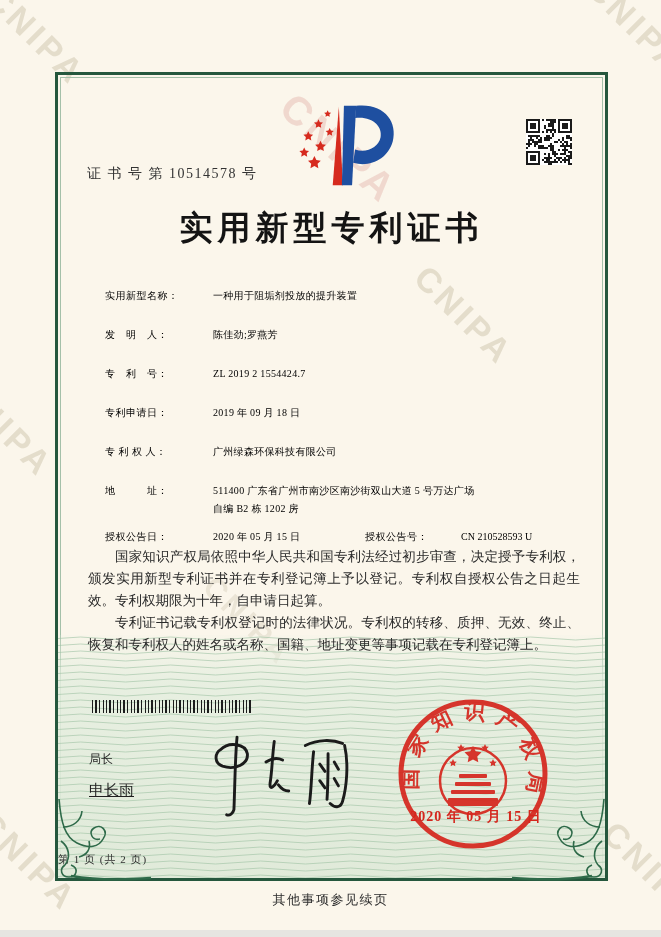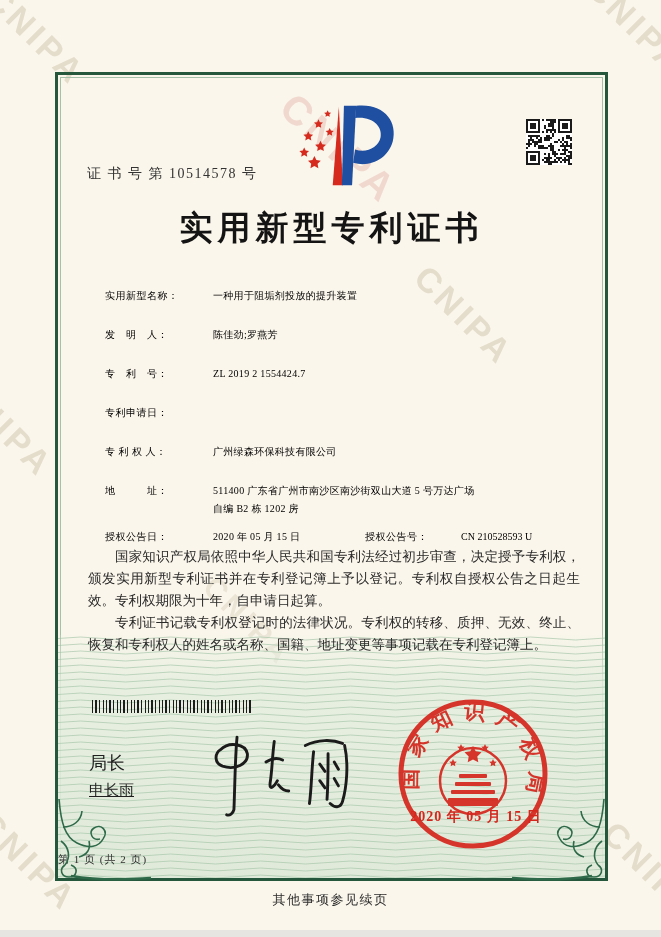--- a/index.html
+++ b/index.html
@@ -42,21 +42,21 @@
              color:#2a2a2a;text-align:justify;}
   .body-text p{margin:0;text-indent:2em;}
   
   .guilloche{position:absolute;left:0;right:0;top:560px;bottom:0;
              background:linear-gradient(180deg,rgba(236,242,230,.15),rgba(228,238,223,.85) 48px,rgba(222,233,216,.92));}
   .guilloche svg{position:absolute;inset:0;width:100%;height:100%;}
   
   .barcode{position:absolute;left:34px;top:625px;width:160px;height:13px;
     background:repeating-linear-gradient(90deg,#1c1c1c 0 1.5px,transparent 1.5px 3px,#1c1c1c 3px 5.5px,
       transparent 5.5px 7px,#1c1c1c 7px 8px,transparent 8px 11px,#1c1c1c 11px 12.5px,transparent 12.5px 14px);}
-  .officer-role{position:absolute;left:31px;top:676px;font-size:18px;
+  .officer-role{position:absolute;left:31px;top:676px;font-size:12px;
                 font-family:"Liberation Sans","DejaVu Sans",sans-serif;color:#1f1f1f;}
   .officer-name{position:absolute;left:31px;top:706px;font-size:15px;
                 font-family:"Liberation Sans","DejaVu Sans",sans-serif;color:#1f1f1f;text-decoration:underline;}
   .signature{position:absolute;left:148px;top:656px;width:150px;height:88px;}
   .seal{position:absolute;left:336px;top:620px;width:158px;height:158px;opacity:.92;}
   .seal-date{position:absolute;left:330px;top:733px;width:176px;text-align:center;font-size:14px;
              letter-spacing:1px;color:#d5261d;font-weight:bold;}
   .page-num{position:absolute;left:0;right:0;top:777px;text-align:left;font-size:11px;
             letter-spacing:1px;color:#2f2f2f;}
   .flourish{position:absolute;bottom:-3px;width:96px;height:84px;}
@@ -305,20 +305,21 @@
       <div class="row">
         <div class="lbl">发　明　人：</div>
         <div class="val">陈佳劲;罗燕芳</div>
       </div>
       <div class="row">
         <div class="lbl">专　利　号：</div>
         <div class="val">ZL 2019 2 1554424.7</div>
       </div>
       <div class="row">
         <div class="lbl">专利申请日：</div>
+        <div class="val">2019 年 09 月 18 日</div>
       </div>
       <div class="row">
         <div class="lbl">专 利 权 人：</div>
         <div class="val">广州绿森环保科技有限公司</div>
       </div>
       <div class="row addr">
         <div class="lbl">地　　　址：</div>
         <div class="val">
           <div>511400 广东省广州市南沙区南沙街双山大道 5 号万达广场</div>
           <div>自编 B2 栋 1202 房</div>

